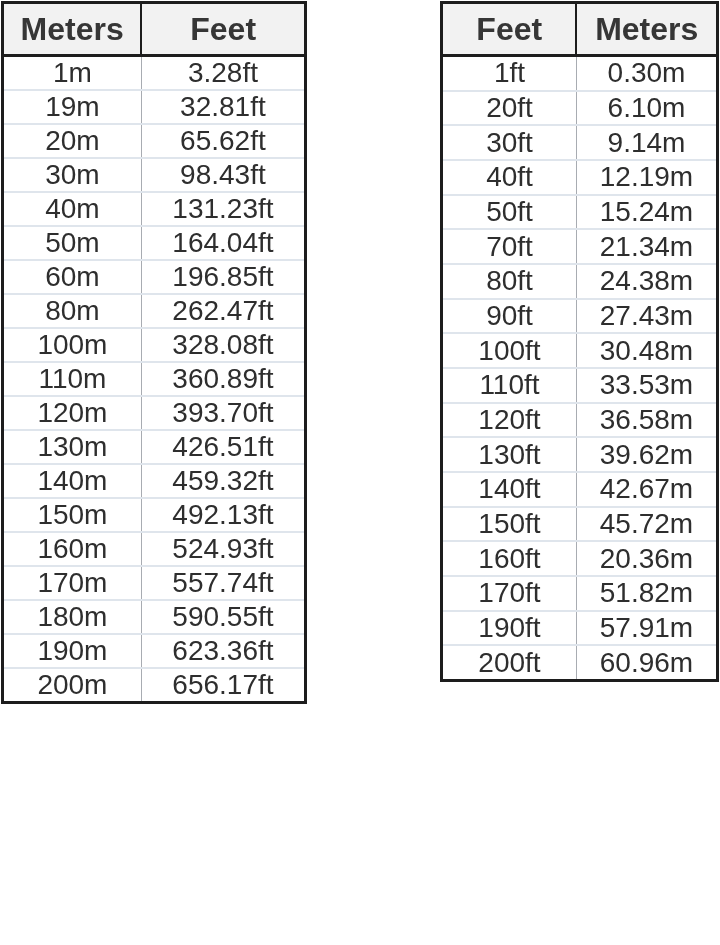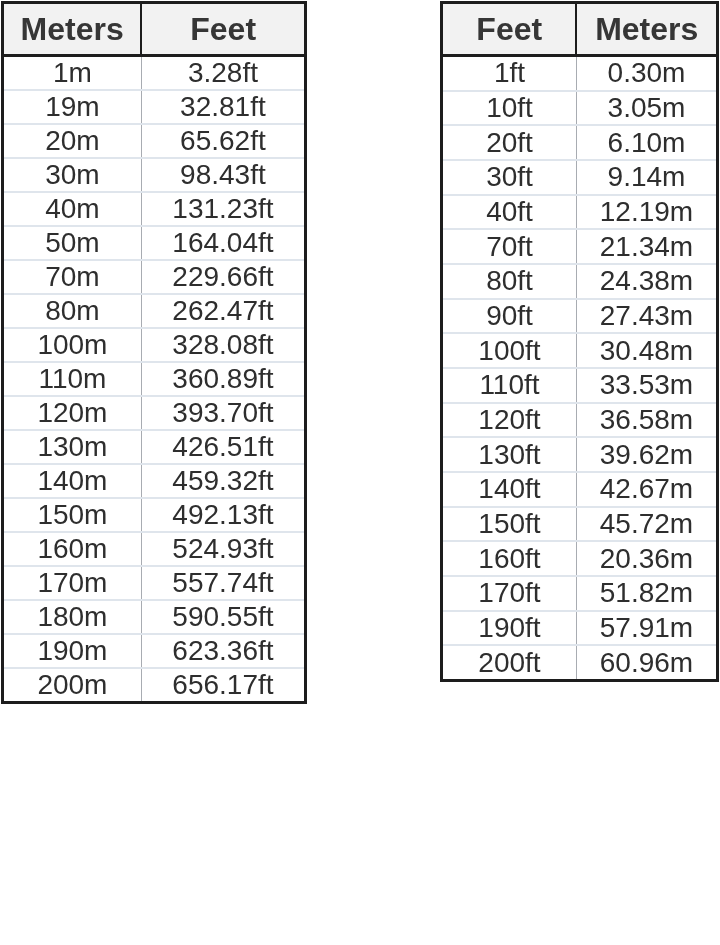--- a/index.html
+++ b/index.html
@@ -93,25 +93,25 @@
         <tr>
           <td>40m</td>
           <td>131.23ft</td>
         </tr>
 
         <tr>
           <td>50m</td>
           <td>164.04ft</td>
         </tr>
 
-
-        <tr>
-          <td>70m</td>
-          <td>229.66ft</td>
-        </tr>
+        <tr>
+          <td>60m</td>
+          <td>196.85ft</td>
+        </tr>
+
 
         <tr>
           <td>80m</td>
           <td>262.47ft</td>
         </tr>
 
 
         <tr>
           <td>100m</td>
           <td>328.08ft</td>
@@ -176,40 +176,40 @@
         <th>Meters</th>
       </tr>
     </thead>
     <tbody>
 
         <tr>
           <td>1ft</td>
           <td>0.30m</td>
         </tr>
 
-        <tr>
-          <td>10ft</td>
-          <td>3.05m</td>
-        </tr>
 
         <tr>
           <td>20ft</td>
           <td>6.10m</td>
         </tr>
 
         <tr>
           <td>30ft</td>
           <td>9.14m</td>
         </tr>
 
         <tr>
           <td>40ft</td>
           <td>12.19m</td>
         </tr>
 
+        <tr>
+          <td>50ft</td>
+          <td>15.24m</td>
+        </tr>
 
 
         <tr>
           <td>70ft</td>
           <td>21.34m</td>
         </tr>
 
         <tr>
           <td>80ft</td>
           <td>24.38m</td>

